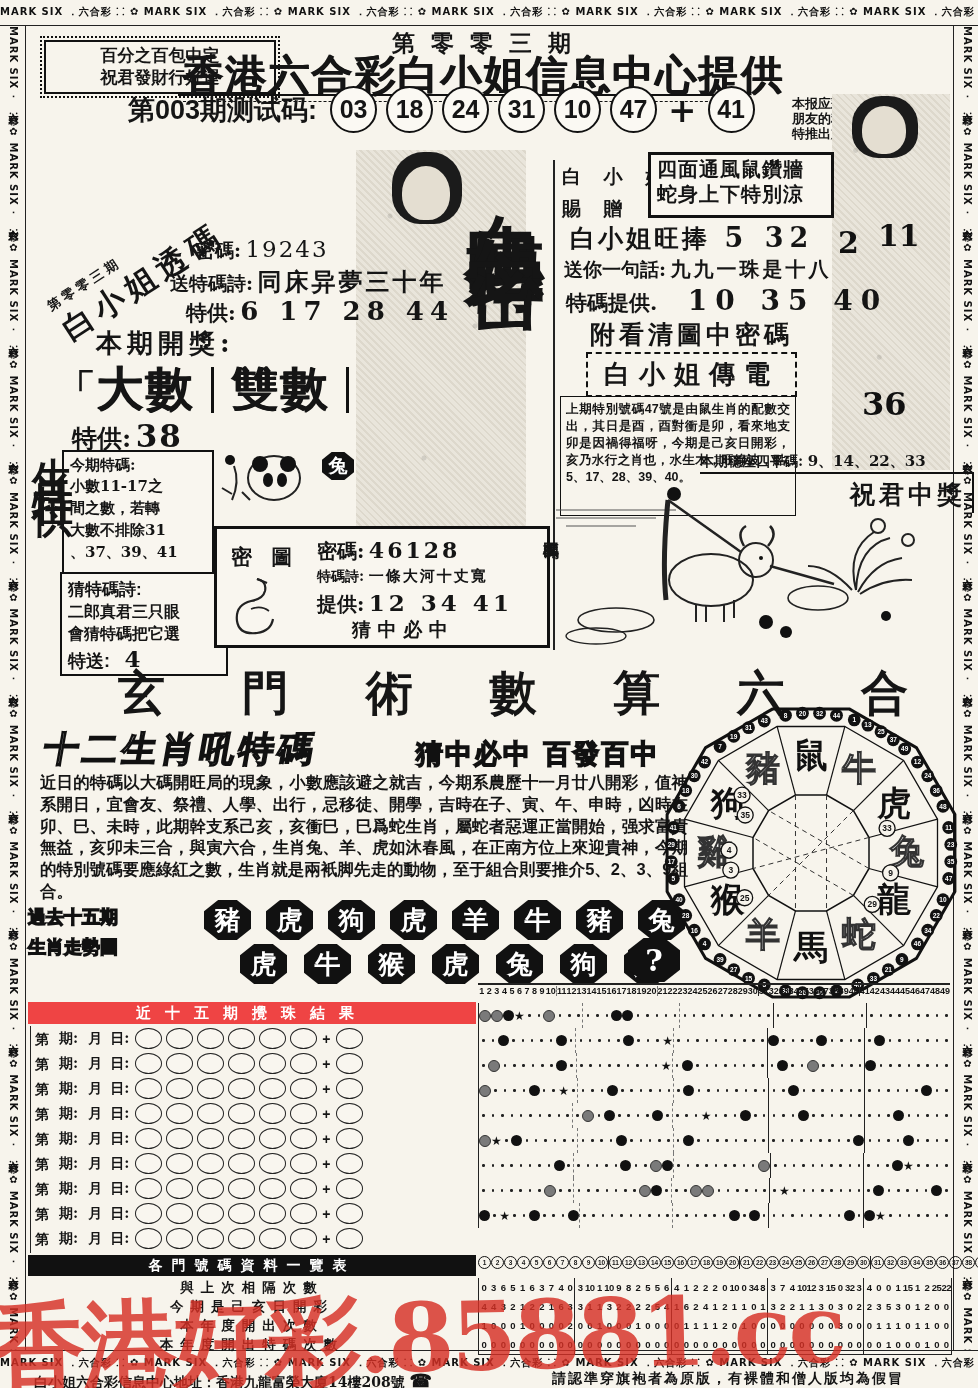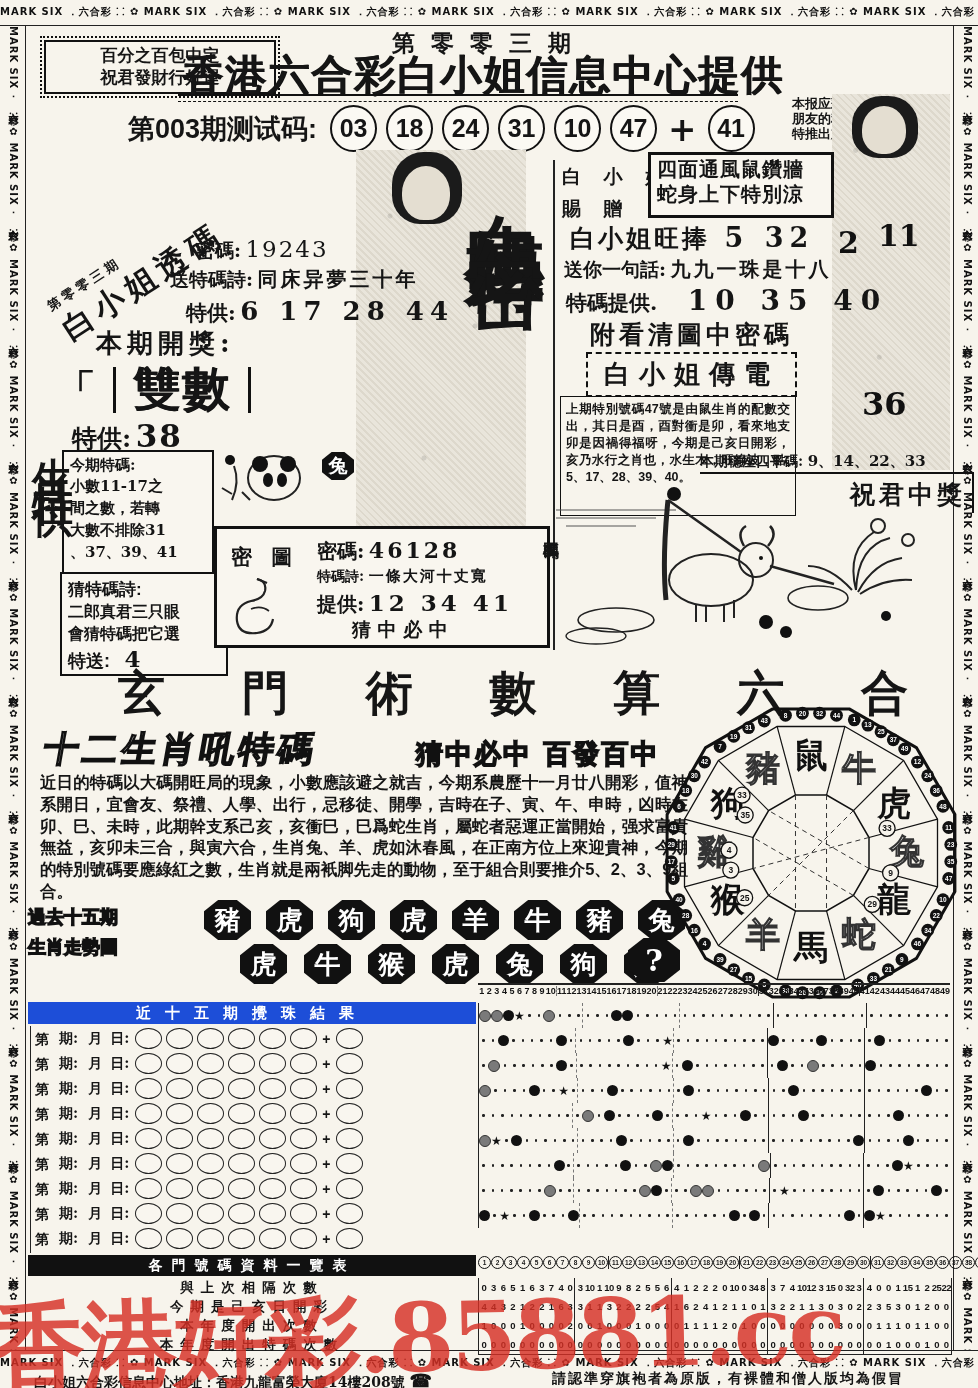--- a/index.html
+++ b/index.html
@@ -47,21 +47,21 @@
   .vline{width:3px;height:46px;background:#111;margin:0 17px;}
   .box{border:2px solid #111;background:#f9f6ef;}
   
   .dashedbox{border:2.5px dashed #111;}
   
   .outline-t{color:#fff;-webkit-text-stroke:1.4px #111;text-shadow:none;font-weight:900;}
   .badge{clip-path:polygon(30% 0,70% 0,100% 28%,100% 72%,70% 100%,30% 100%,0 72%,0 28%);
          background:#111;color:#fff;display:flex;align-items:center;justify-content:center;
          font-weight:900;}
   
-  .rt-head{background:#1d4ed8;color:#fff;display:flex;align-items:center;justify-content:center;
+  .rt-head{background:#ef4444;color:#fff;display:flex;align-items:center;justify-content:center;
            font-size:15px;font-weight:bold;letter-spacing:14px;white-space:nowrap;}
   .rt-row{display:flex;align-items:center;height:25px;}
   .rt-row .c{font-size:14px;font-weight:bold;white-space:nowrap;}
   .oval{width:25px;height:19px;border:1.5px solid #222;border-radius:50%;margin-left:4px;background:#f9f6ef;}
   
   .mgrid{display:grid;grid-template-columns:repeat(49,1fr);}
   .mh{font-size:9px;font-weight:bold;text-align:center;}
   .mc{display:flex;align-items:center;justify-content:center;height:25px;}
   .dot-s{width:2.5px;height:2.5px;border-radius:50%;background:#222;}
   .dot-b{width:11px;height:11px;border-radius:50%;background:#111;}
@@ -93,21 +93,21 @@
   <div class="abs strip v" id="border-left" style="left:0;top:26px;width:25px;height:1324px;border-right:1px solid #222;">MARK SIX ．六合彩 ⸬ ✿   MARK SIX ．六合彩 ⸬ ✿   MARK SIX ．六合彩 ⸬ ✿   MARK SIX ．六合彩 ⸬ ✿   MARK SIX ．六合彩 ⸬ ✿   MARK SIX ．六合彩 ⸬ ✿   MARK SIX ．六合彩 ⸬ ✿   MARK SIX ．六合彩 ⸬ ✿   MARK SIX ．六合彩 ⸬ ✿   MARK SIX ．六合彩 ⸬ ✿   MARK SIX ．六合彩 ⸬ ✿   MARK SIX ．六合彩 ⸬ ✿</div>
   <div class="abs strip v" id="border-right" style="left:953px;top:26px;width:25px;height:1324px;border-left:1px solid #222;">MARK SIX ．六合彩 ⸬ ✿   MARK SIX ．六合彩 ⸬ ✿   MARK SIX ．六合彩 ⸬ ✿   MARK SIX ．六合彩 ⸬ ✿   MARK SIX ．六合彩 ⸬ ✿   MARK SIX ．六合彩 ⸬ ✿   MARK SIX ．六合彩 ⸬ ✿   MARK SIX ．六合彩 ⸬ ✿   MARK SIX ．六合彩 ⸬ ✿   MARK SIX ．六合彩 ⸬ ✿   MARK SIX ．六合彩 ⸬ ✿   MARK SIX ．六合彩 ⸬ ✿</div>
 
   <div class="abs slogan-box" style="left:44px;top:40px;width:212px;">
     <div>百分之百包中定</div>
     <div>祝君發財行好運</div>
   </div>
   <div class="abs issue-title serif" style="left:392px;top:28px;">第零零三期</div>
   <div class="abs main-title serif" style="left:182px;top:48px;">香港六合彩白小姐信息中心提供</div>
   <div class="abs title-underline" style="left:178px;top:94px;width:560px;"></div>
-  <div class="abs testrow" id="test-row" style="left:128px;top:105px;">
+  <div class="abs testrow" id="test-row" style="left:128px;top:86px;">
     <span class="lbl">第003期测试码:</span>
   <div class="ball">03</div>
       <div class="ball">18</div>
       <div class="ball">24</div>
       <div class="ball">31</div>
       <div class="ball">10</div>
       <div class="ball">47</div>
       <span class="plus serif">+</span>
       <div class="ball">41</div>
     </div>
@@ -136,29 +136,30 @@
   <div class="abs diag" style="left:44px;top:300px;">
     <div class="serif b" style="font-size:13px;letter-spacing:4px;">第零零三期</div>
     <div class="serif" style="font-size:31px;font-weight:900;letter-spacing:6px;">白小姐透碼</div>
   </div>
   <div class="abs lline" style="left:196px;top:236px;text-align:right;">
     <span class="lab serif" style="font-size:19px;">密碼:</span>
     <span class="serif" style="font-size:23px;letter-spacing:2px;">19243</span>
   </div>
   <div class="abs lline" style="left:170px;top:266px;">
     <span class="lab serif" style="font-size:19px;">送特碼詩:</span>
-    <span class="serif b" style="font-size:20px;letter-spacing:3px;">同床异夢三十年</span>
+    <span class="serif b" style="font-size:24px;letter-spacing:3px;">同床异夢三十年</span>
   </div>
   <div class="abs lline" style="left:186px;top:296px;">
     <span class="lab serif" style="font-size:21px;">特供:</span>
     <span class="serif b" style="font-size:26px;letter-spacing:6px;">6  17  28  44</span>
   </div>
   <div class="abs serif" style="left:96px;top:326px;font-size:26px;font-weight:900;letter-spacing:5px;">本期開獎:</div>
   <div class="abs bigpair" style="left:56px;top:358px;">
     <span class="br serif">「</span>
+    <span class="w serif">大數</span>
     <span class="vline"></span>
     <span class="w serif">雙數</span>
     <span class="vline"></span>
   </div>
   <div class="abs lline" style="left:72px;top:418px;">
     <span class="lab serif" style="font-size:25px;">特供:</span>
     <span class="serif b" style="font-size:31px;letter-spacing:2px;">38</span>
   </div>
   <div class="abs box" style="left:62px;top:450px;width:136px;height:116px;padding:4px 6px;">
     <div class="b serif" style="font-size:15px;">今期特碼:</div>

